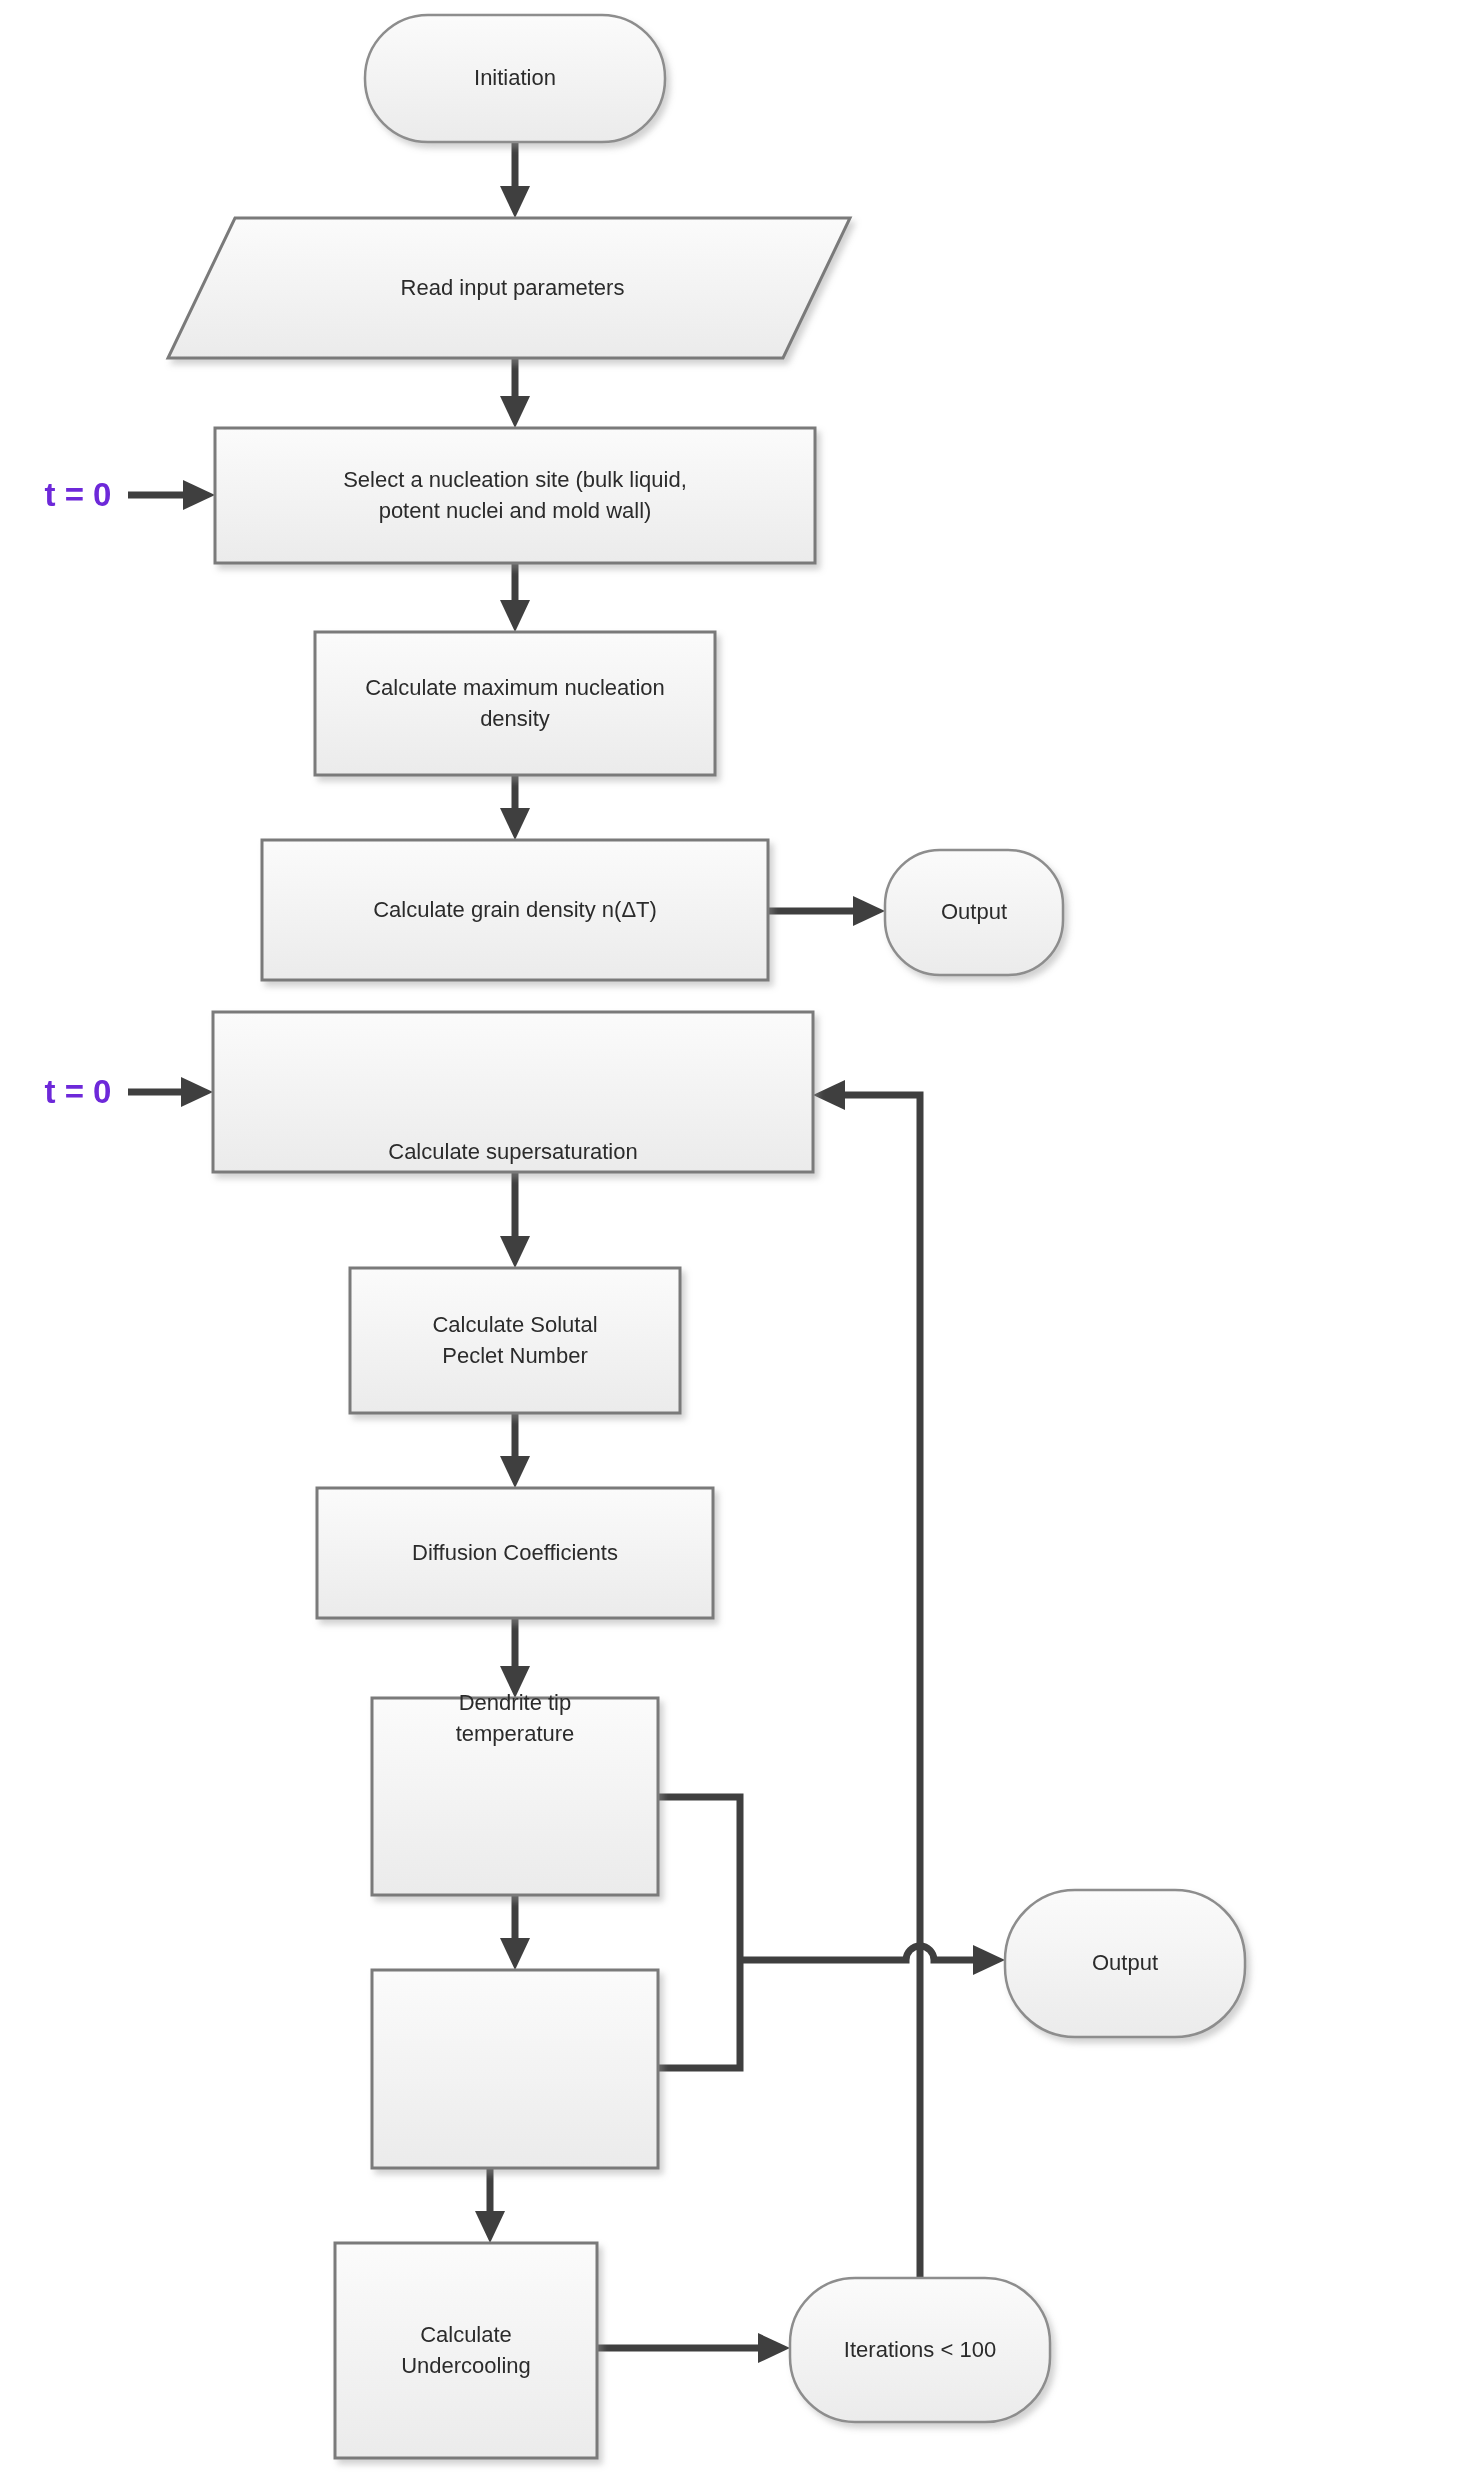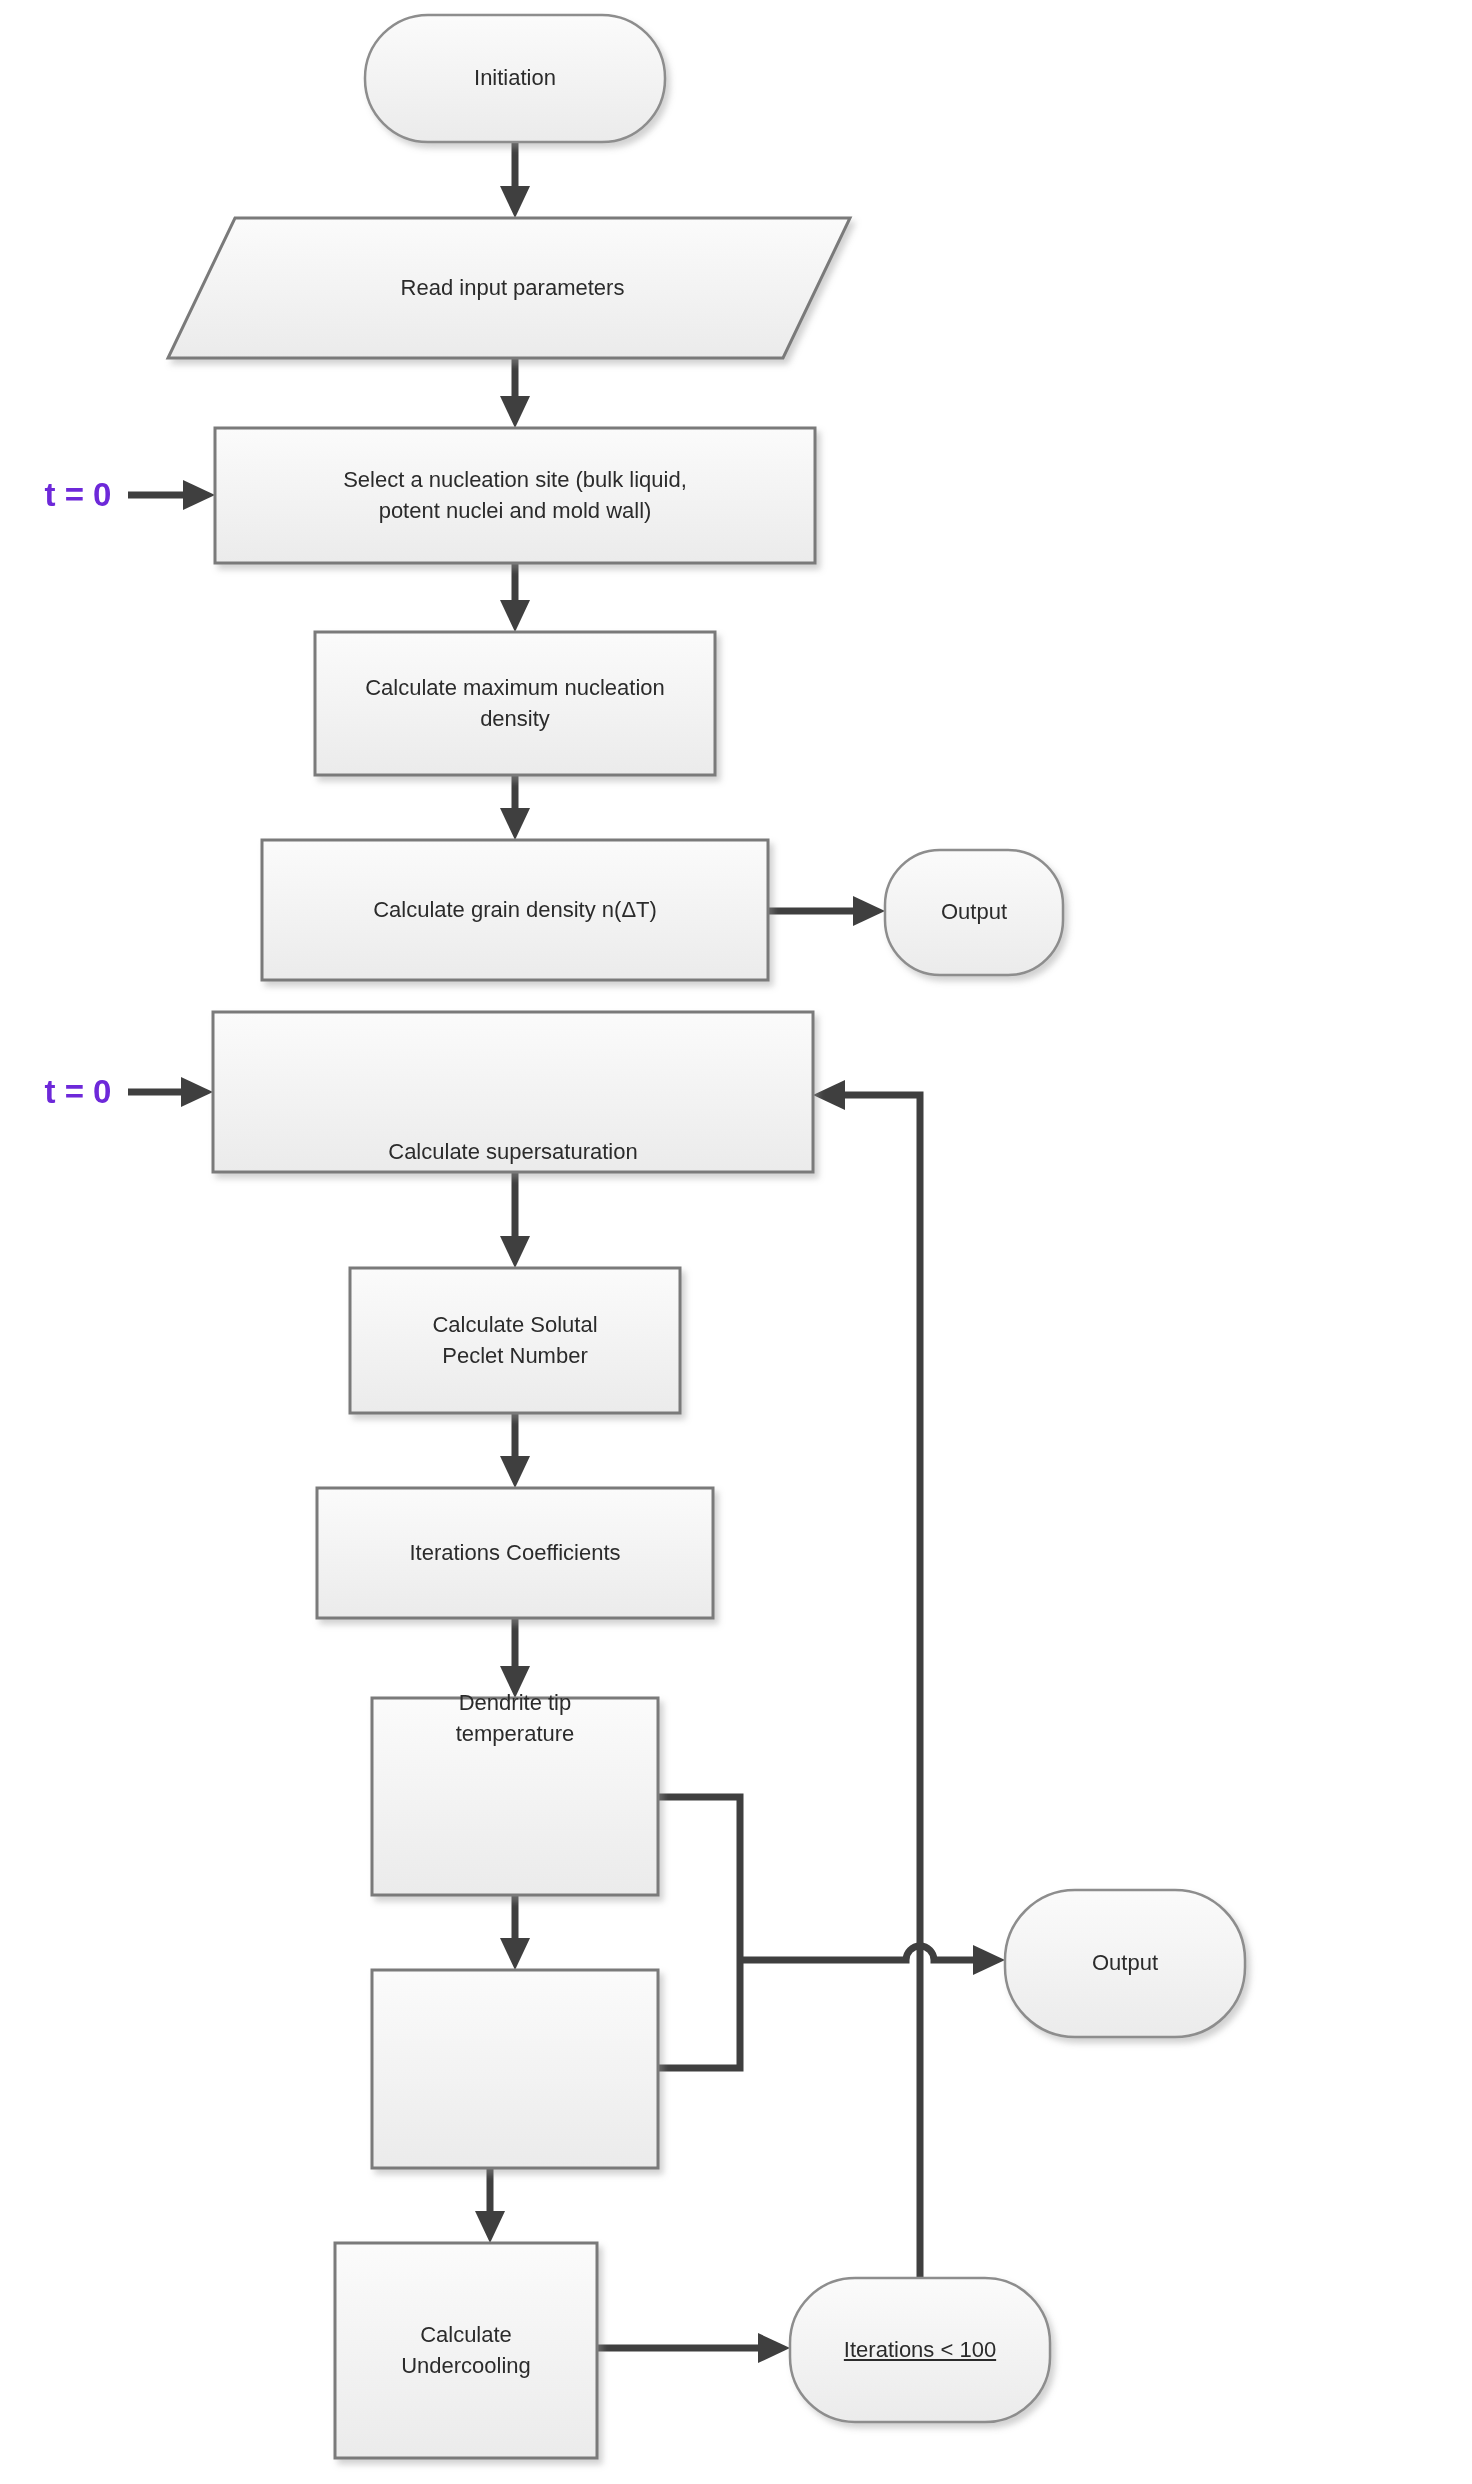--- a/index.html
+++ b/index.html
@@ -158,30 +158,30 @@
 
   <div class="label" style="left:262px; top:840px; width:506px; height:140px;">Calculate grain density n(ΔT)</div>
 
   <div class="label" style="left:885px; top:850px; width:178px; height:125px;">Output</div>
 
   <div class="label" style="left:213px; top:1072px; width:600px; height:160px;">Calculate supersaturation</div>
 
   <div class="label" style="left:350px; top:1268px; width:330px; height:145px;">Calculate Solutal
 Peclet Number</div>
 
-  <div class="label" style="left:317px; top:1488px; width:396px; height:130px;">Iterations Coefficients</div>
+  <div class="label" style="left:317px; top:1488px; width:396px; height:130px;">Diffusion Coefficients</div>
 
   <div class="label" style="left:372px; top:1620px; width:286px; height:197px;">Dendrite tip
 temperature</div>
 
 
   <div class="label" style="left:1005px; top:1890px; width:240px; height:147px;">Output</div>
 
   <div class="label" style="left:335px; top:2243px; width:262px; height:215px;">Calculate
 Undercooling</div>
 
-  <div class="label" style="left:780px; top:2278px; width:280px; height:144px;text-decoration:underline;">Iterations &lt; 100</div>
+  <div class="label" style="left:780px; top:2278px; width:280px; height:144px;">Iterations &lt; 100</div>
 
   <div class="annotation" style="left:30px; top:465px; width:96px; height:60px;">t = 0</div>
 
   <div class="annotation" style="left:30px; top:1062px; width:96px; height:60px;">t = 0</div>
 
 </div>
 
 </body></html>

